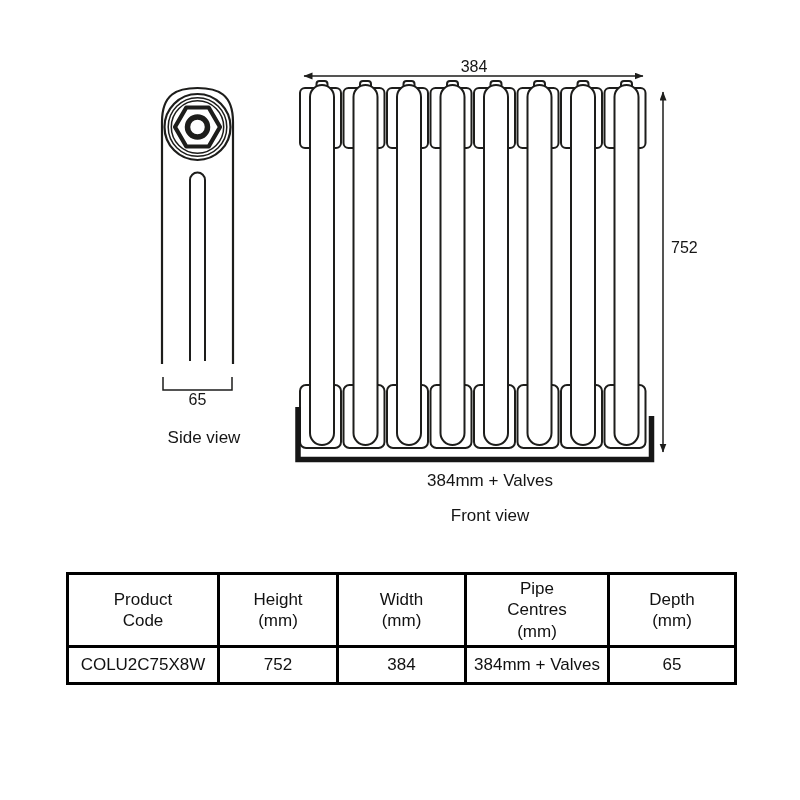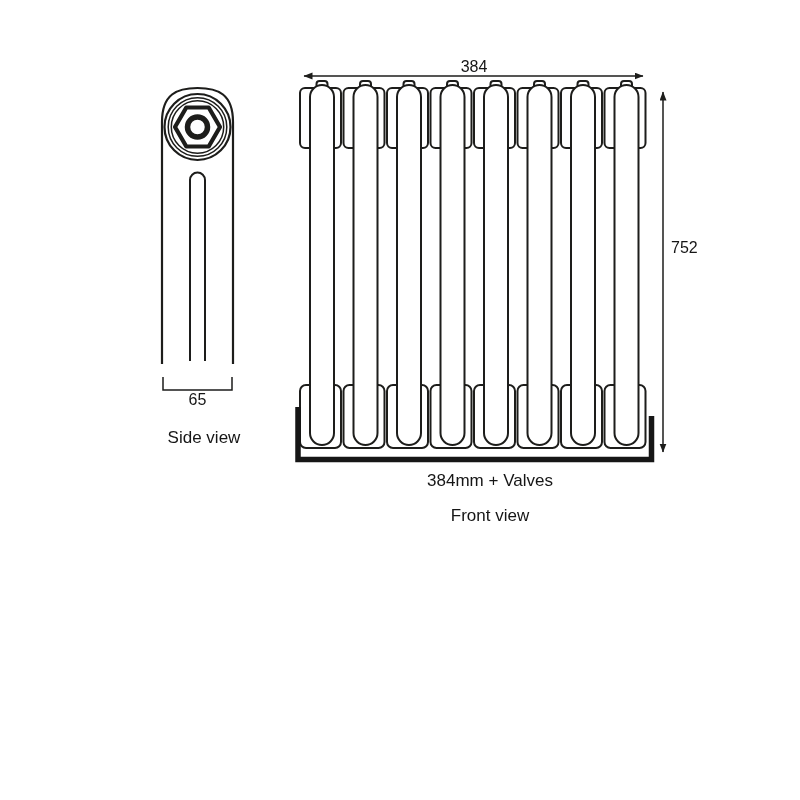--- a/index.html
+++ b/index.html
@@ -80,16 +80,36 @@
   
   <table class="spec-table">
     <colgroup>
       <col style="width:151px">
         <col style="width:119px">
         <col style="width:128px">
       <col style="width:143px">
         <col style="width:127px">
     </colgroup>
     <tbody>
+      <tr class="hdr-row">
+        <td>Product
+Code</td>
+        <td>Height
+(mm)</td>
+        <td>Width
+(mm)</td>
+        <td>Pipe
+Centres
+(mm)</td>
+        <td>Depth
+(mm)</td>
+      </tr>
+      <tr class="data-row">
+        <td>COLU2C75X8W</td>
+        <td>752</td>
+        <td>384</td>
+        <td>384mm + Valves</td>
+        <td>65</td>
+      </tr>
     </tbody>
   </table>
 
 </div>
 
 </body></html>

